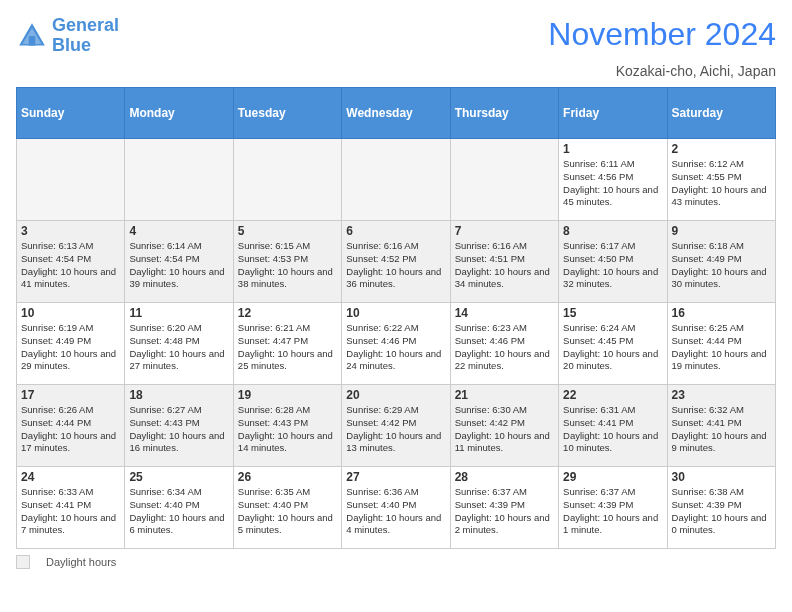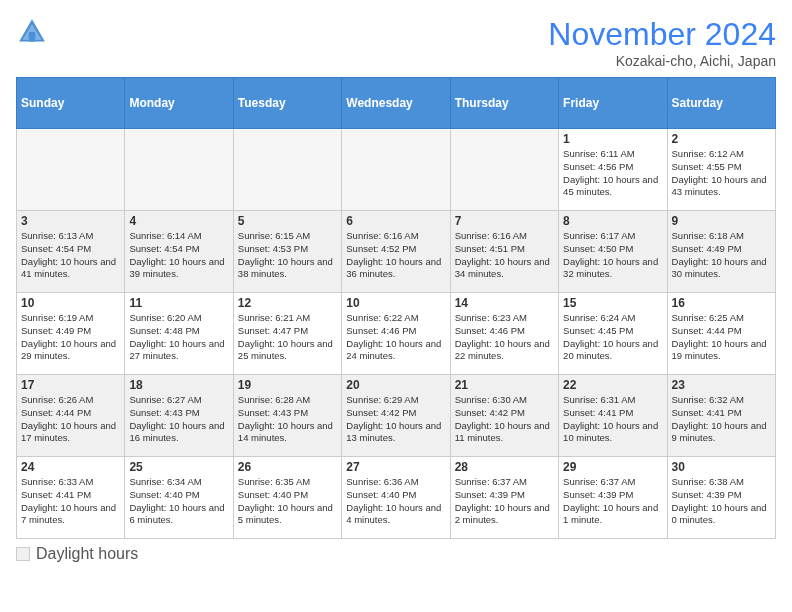--- a/index.html
+++ b/index.html
@@ -42,20 +42,21 @@
       text-align: right;
     }
     .month-title {
       font-size: 32px;
       font-weight: normal;
       color: #3b82f6;
     }
     .subtitle {
       font-size: 14px;
       color: #555;
+      margin-top: 10px;
     }
     .calendar {
       width: 100%;
       border-collapse: collapse;
       table-layout: fixed;
     }
     .calendar th {
       background: #4a90d9;
       color: #fff;
       font-size: 12px;
@@ -88,23 +89,23 @@
       margin-bottom: 2px;
     }
     .day-info {
       font-size: 9.5px;
       color: #333;
       line-height: 1.35;
     }
     .legend {
       display: flex;
       align-items: center;
-      gap: 6px;
+      gap: 16px;
       margin-top: 6px;
-      font-size: 16px;
+      font-size: 11px;
       color: #555;
     }
     .legend-box {
       width: 14px;
       height: 14px;
       background: #f0f0f0;
       border: 1px solid #ccc;
       display: inline-block;
     }
   </style>
@@ -112,20 +113,24 @@
 <body>
 
 <div class="container">
   <div class="header-row">
     <div class="logo">
       <svg class="logo-icon" viewBox="0 0 40 40">
         <polygon points="20,4 36,32 4,32" fill="#4a90d9"></polygon>
         <polygon points="20,10 32,30 8,30" fill="#fff" opacity="0.3"></polygon>
         <rect x="16" y="20" width="8" height="12" fill="#4a90d9"></rect>
       </svg>
+      <div class="logo-text">
+        <div><span>General</span></div>
+        <div><span style="color:#4a90d9">Blue</span></div>
+      </div>
     </div>
     <div class="title-block">
       <div class="month-title">November 2024</div>
       <div class="subtitle">Kozakai-cho, Aichi, Japan</div>
     </div>
   </div>
 
   <table class="calendar">
     <thead>
       <tr>

